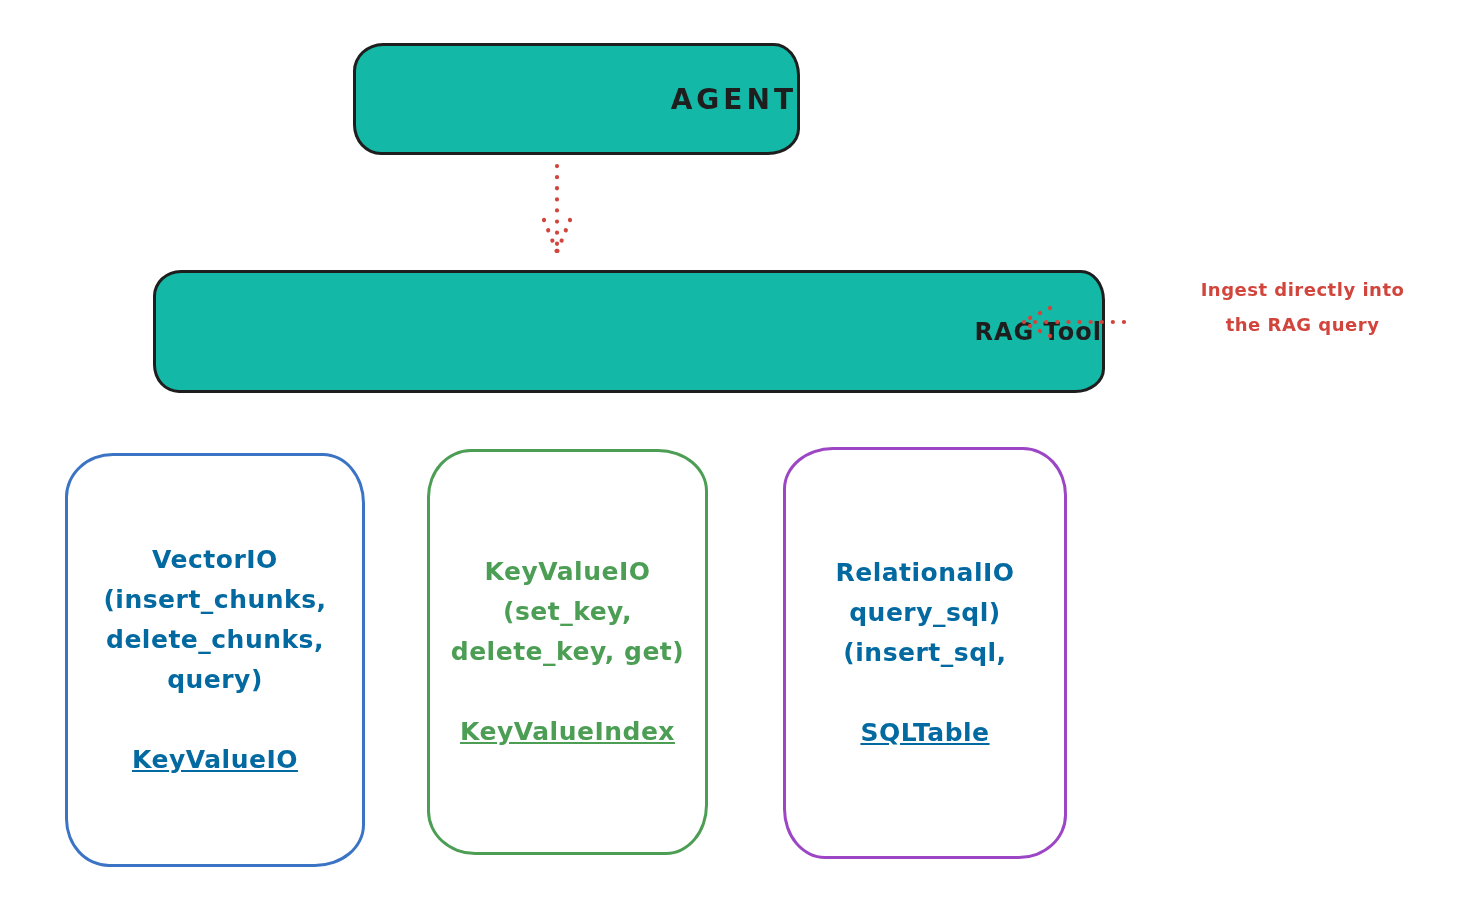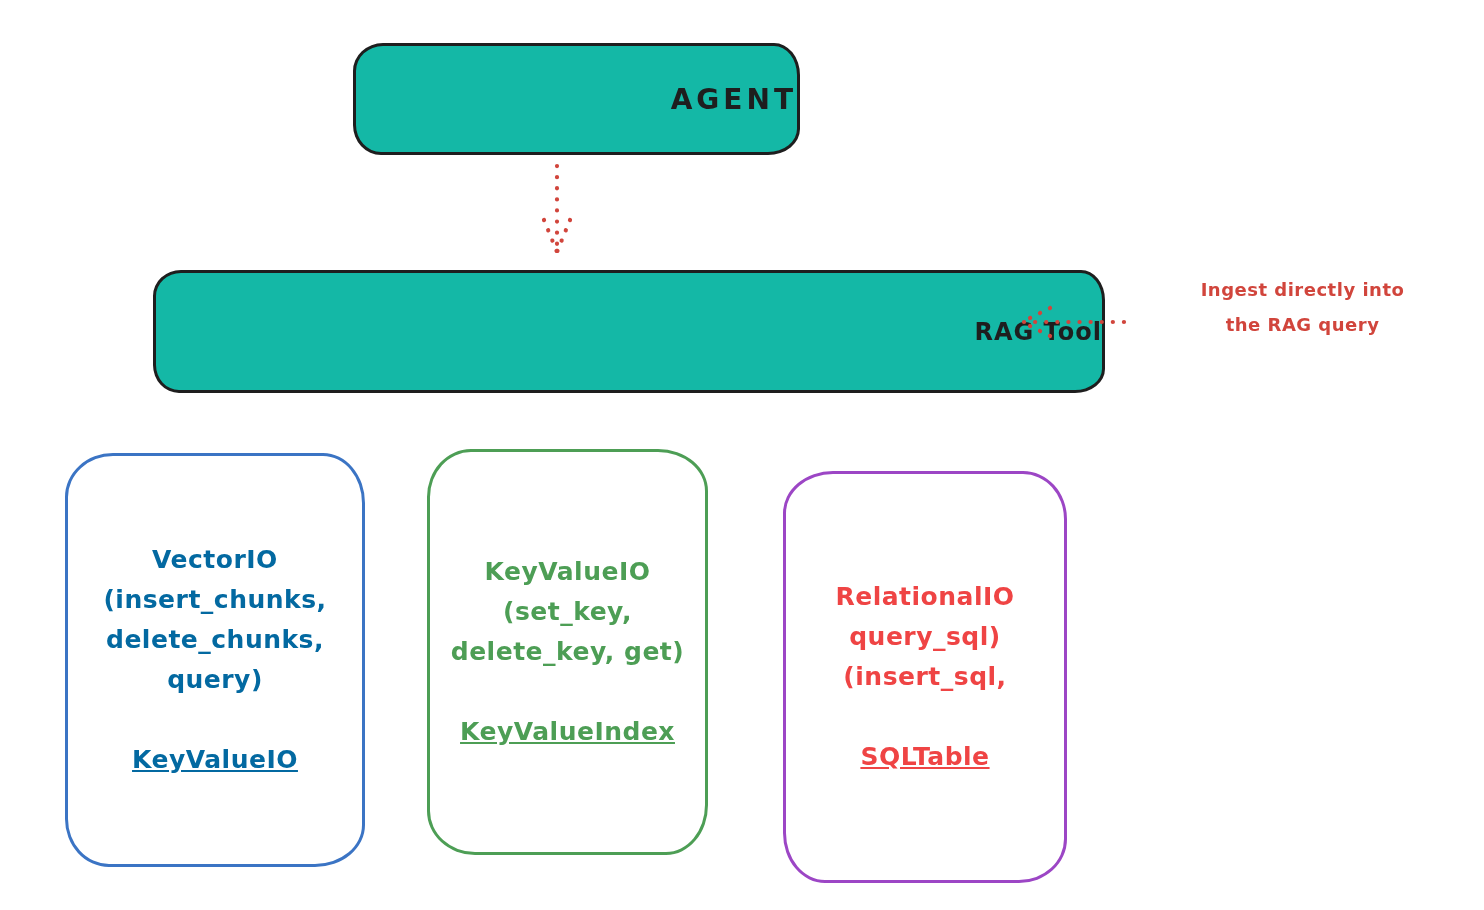--- a/index.html
+++ b/index.html
@@ -68,23 +68,22 @@
   }
   .store-green {
     left: 427px; top: 449px;
     width: 281px; height: 406px;
     border-color: #4d9e55; color: #4d9e55;
     border-radius: 44px 50px 42px 48px / 48px 42px 50px 44px;
   }
   .store-purple {
     left: 783px; top: 447px;
     width: 284px; height: 412px;
-    border-color: #9c46c5; color: #ef4444;
+    border-color: #9c46c5; color: #0369a1;
     border-radius: 50px 44px 48px 42px / 42px 48px 44px 50px;
-    margin-top: 24px;
   }
   .store .index-label {
     margin-top: 40px; 
     text-decoration: underline;
   }
 
   
   .arrow { position: absolute; overflow: visible; }
   .arrow path {
     fill: none;

